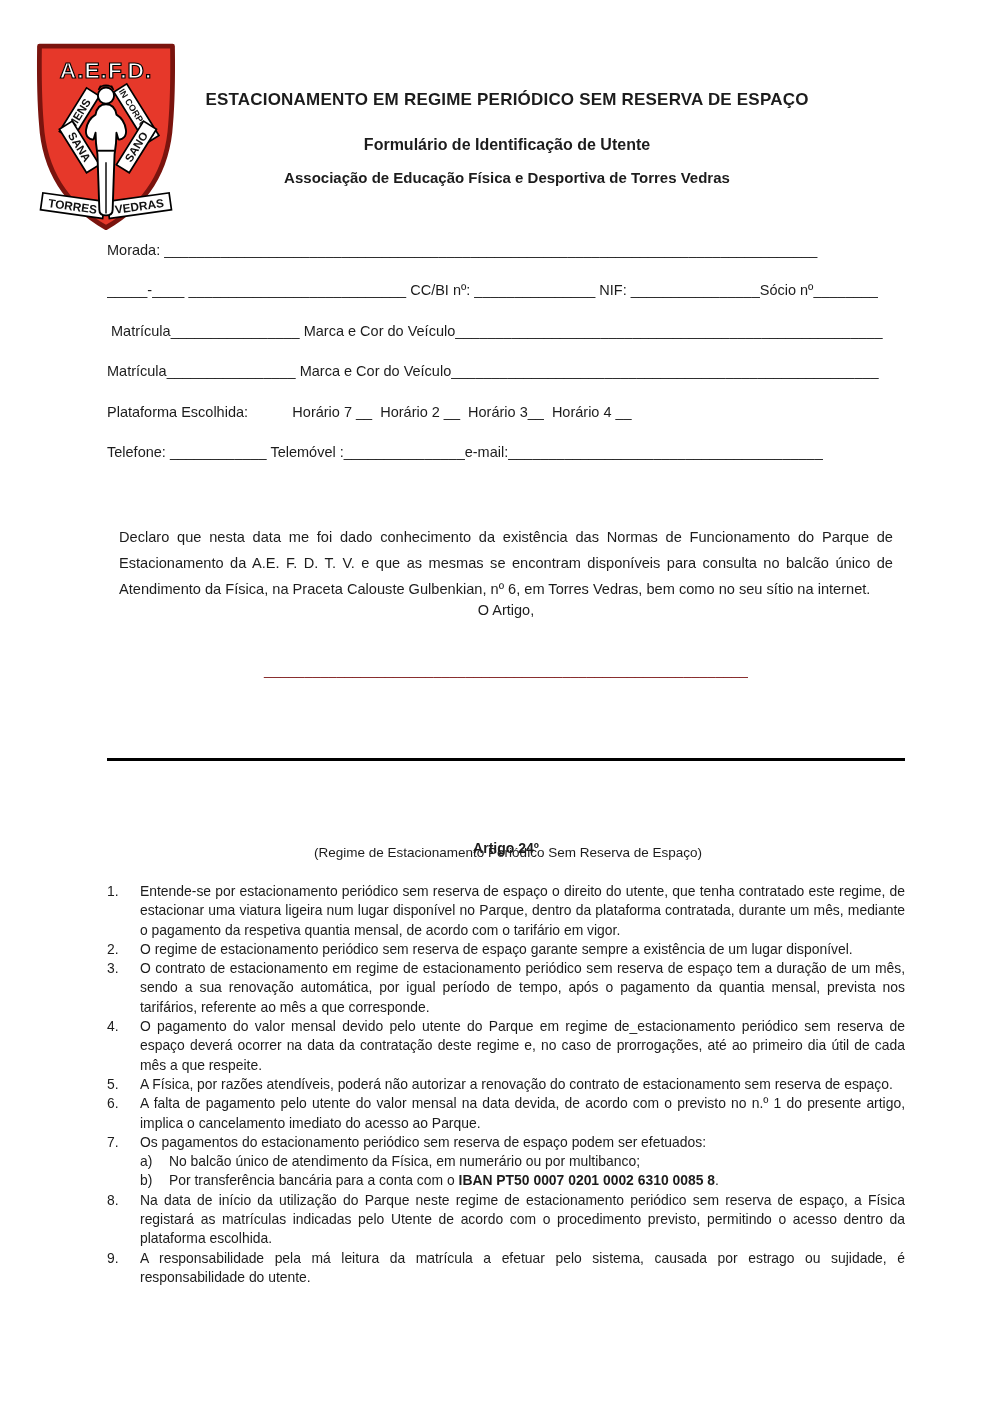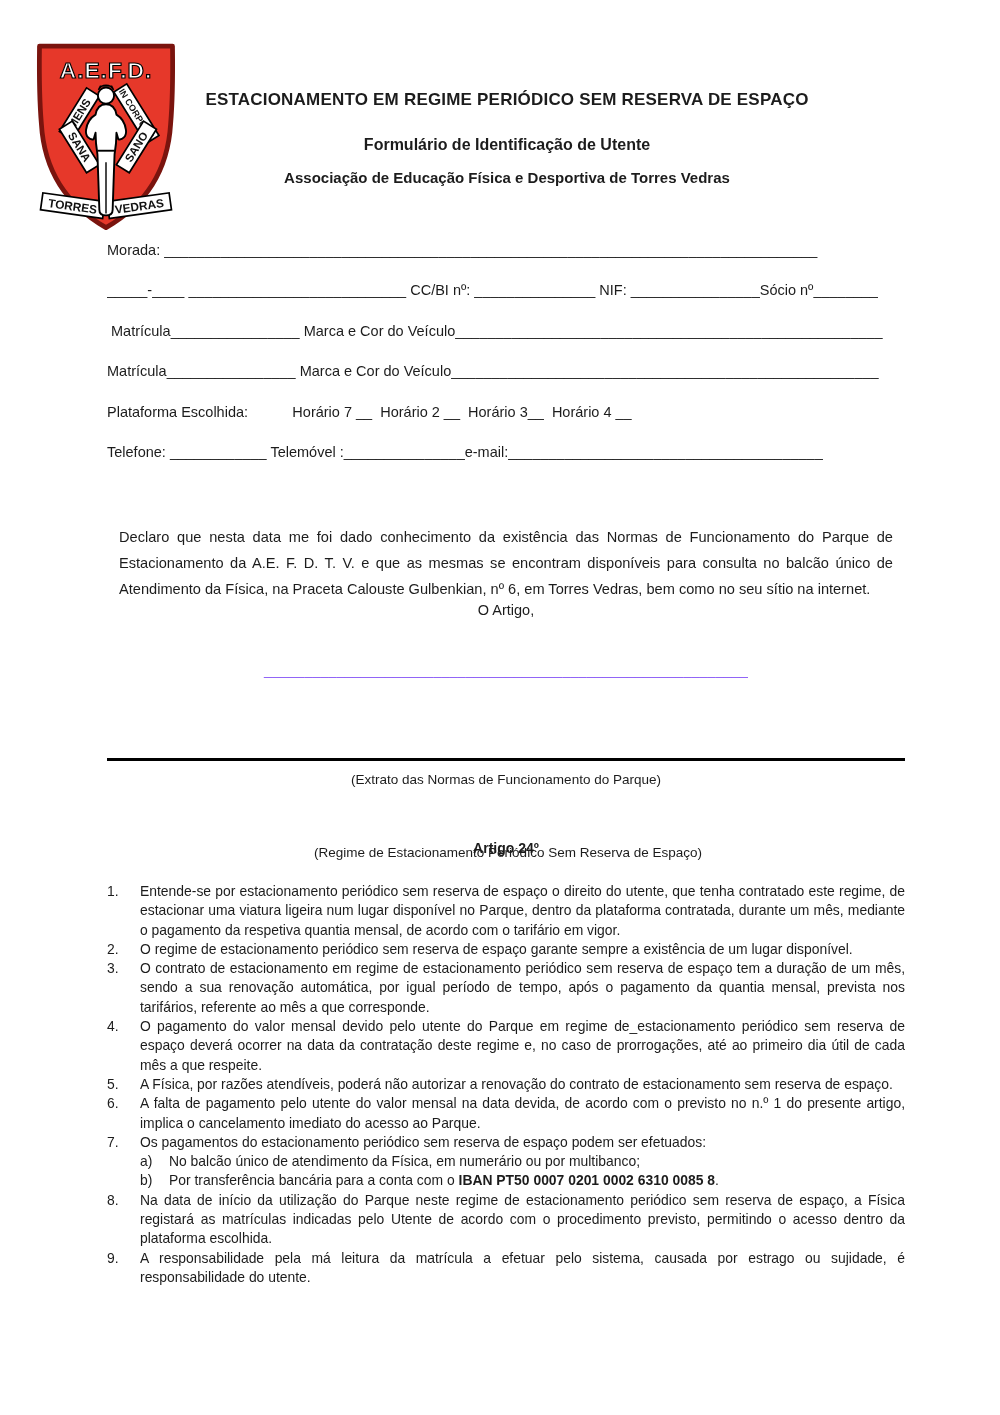--- a/index.html
+++ b/index.html
@@ -9,21 +9,21 @@
   .titles{position:absolute;left:112px;right:98px;top:90px;text-align:center;font-weight:bold;}
   .t1{font-size:17px;margin-bottom:14px;letter-spacing:.2px;}
   .t2{font-size:16px;margin-bottom:15px;margin-top:26px;}
   .t3{font-size:15px;}
   .form{position:absolute;left:107px;right:95px;top:240px;}
   .frow{white-space:pre;overflow:hidden;font-size:14.5px;height:40.4px;line-height:20px;}
   .declaration{position:absolute;left:107px;right:95px;top:513px;margin:12px;
                font-size:14.6px;line-height:25.8px;text-align:justify;}
   .utente{position:absolute;left:107px;right:95px;top:602px;text-align:center;font-size:14.5px;}
   .sigline{position:absolute;left:107px;right:95px;top:662px;text-align:center;
-           font-size:14.5px;white-space:pre;color:#8b5cf6;overflow:hidden;}
+           font-size:14.5px;white-space:pre;color:#7f1d1d;overflow:hidden;}
   .divider{position:absolute;left:107px;right:95px;top:758px;border:none;
            border-top:3px solid #000;margin:0;}
   .extract-heading{position:absolute;left:107px;right:95px;top:772px;text-align:center;font-size:13.5px;}
   .article-title{position:absolute;left:107px;right:95px;top:808px;text-align:center;
                  font-size:14px;font-weight:bold;margin-top:32px;}
   .article-subtitle{position:absolute;left:107px;right:91px;top:845px;text-align:center;font-size:13.5px;}
   .rules{position:absolute;left:107px;right:95px;top:882px;font-size:13.9px;line-height:19.3px;}
   .rule{display:flex;}
   .rule .num{flex:0 0 33px;}
   .rule .txt{flex:1;text-align:justify;}
@@ -91,21 +91,20 @@
     <div class="frow">Plataforma Escolhida:           Horário 7 __  Horário 2 __  Horário 3__  Horário 4 __</div>
     <div class="frow">Telefone: ____________ Telemóvel :_______________e-mail:_______________________________________</div>
   </div>
 
   <p class="declaration">Declaro que nesta data me foi dado conhecimento da existência das Normas de Funcionamento do Parque de Estacionamento da A.E. F. D. T. V. e que as mesmas se encontram disponíveis para consulta no balcão único de Atendimento da Física, na Praceta Calouste Gulbenkian, nº 6, em Torres Vedras, bem como no seu sítio na internet.</p>
   <div class="utente">O Artigo,</div>
   <div class="sigline">____________________________________________________________</div>
 
   <hr class="divider">
 
-  <div class="extract-heading">(Extrato das Normas de Funcionamento do Parque)</div>
   <div class="article-title">Artigo 24º</div>
   <div class="article-subtitle">(Regime de Estacionamento Periódico Sem Reserva de Espaço)</div>
 
   <div class="rules">
     <div class="rule">
       <span class="num">1.</span>
       <span class="txt">Entende-se por estacionamento periódico sem reserva de espaço o direito do utente, que tenha contratado este regime, de estacionar uma viatura ligeira num lugar disponível no Parque, dentro da plataforma contratada, durante um mês, mediante o pagamento da respetiva quantia mensal, de acordo com o tarifário em vigor.</span>
     </div>
     <div class="rule">
       <span class="num">2.</span>

